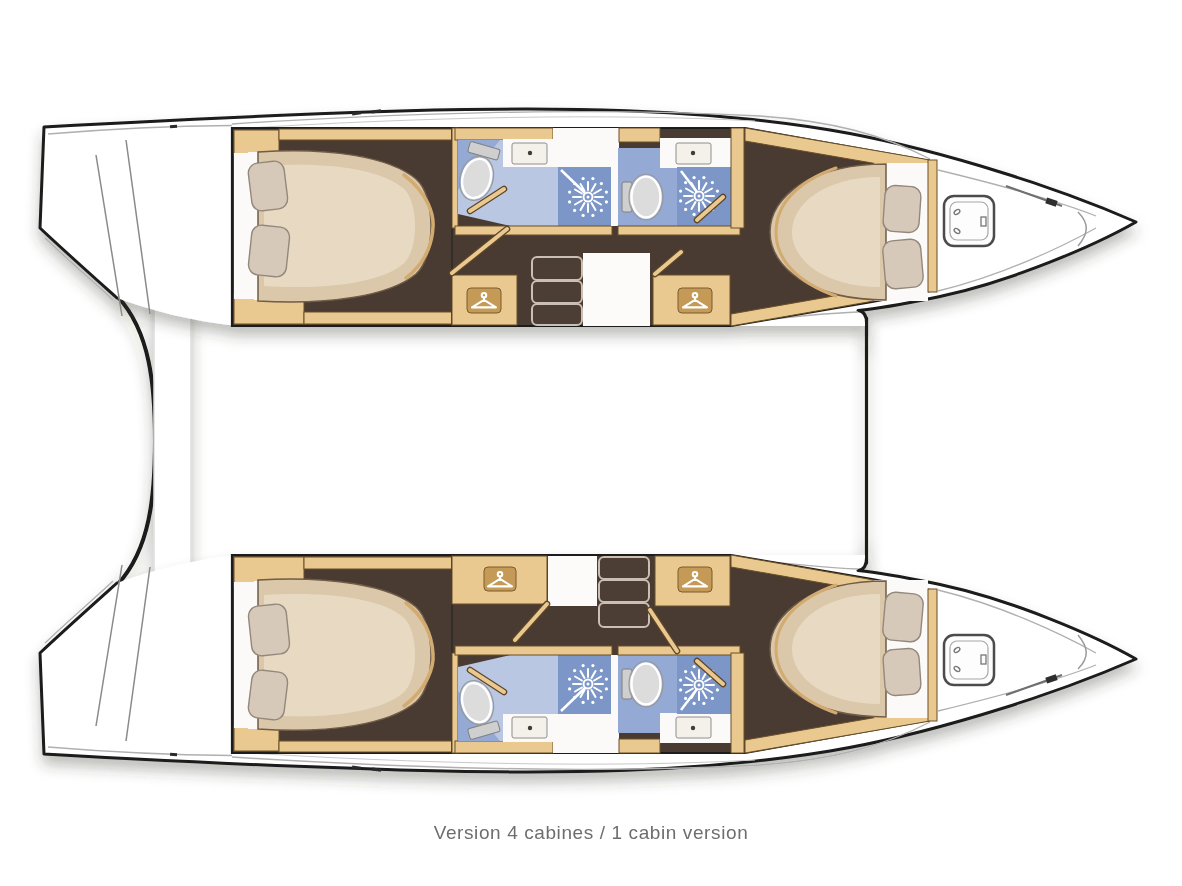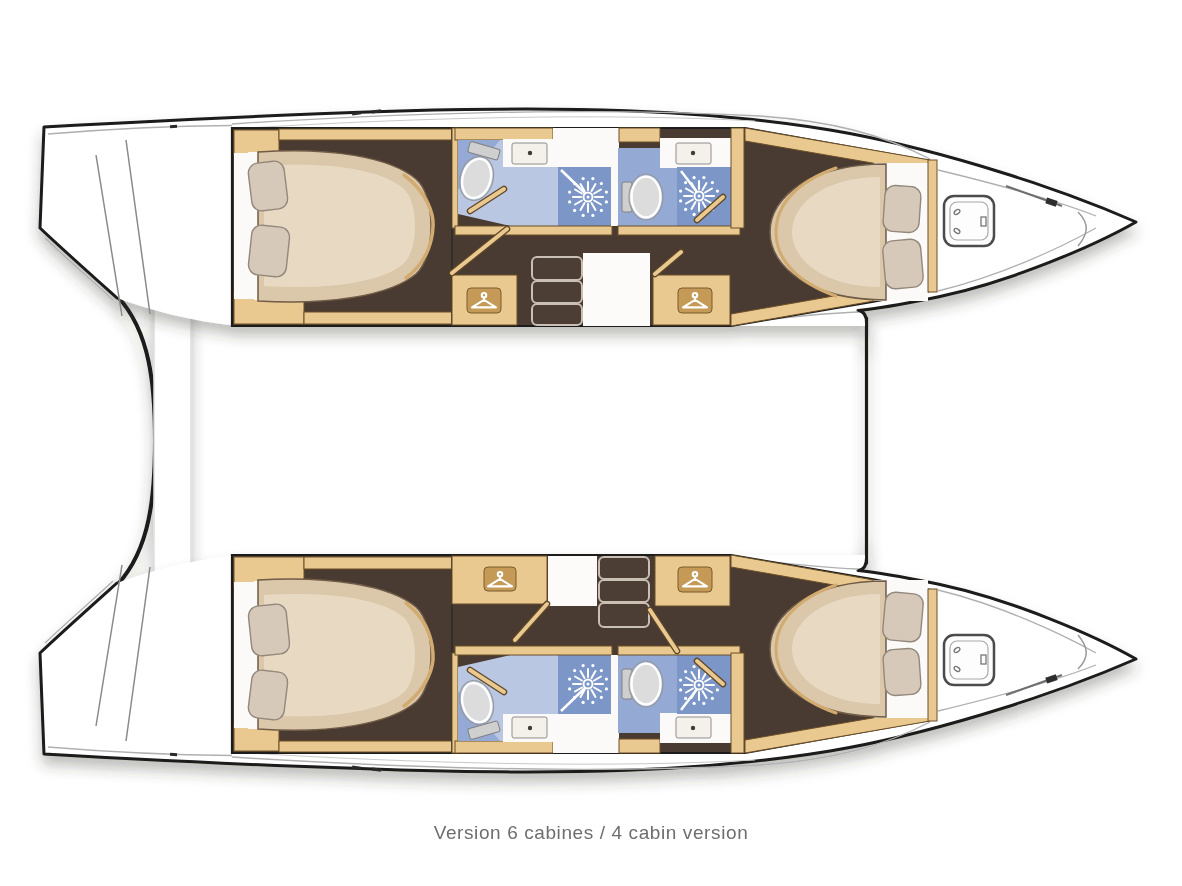--- a/index.html
+++ b/index.html
@@ -239,14 +239,14 @@
     <rect class="wood" x="655" y="556" width="75" height="50" stroke="#231a12" stroke-width="2"></rect>
     <rect class="tile" x="678" y="567" width="34" height="25" rx="4"></rect>
     <use href="#hanger" transform="translate(695,580) scale(0.8)"></use>
     <path class="woodlineback" d="M547,604 L515,640"></path>
     <path class="woodline" d="M547,604 L515,640"></path>
     <path class="woodlineback" d="M650,610 L677,651"></path>
     <path class="woodline" d="M650,610 L677,651"></path>
   </g>
 </svg>
 
-<div class="caption">Version 6 cabines / 4 cabin version</div>
+<div class="caption">Version 4 cabines / 1 cabin version</div>
 </div>
 
 </body></html>

